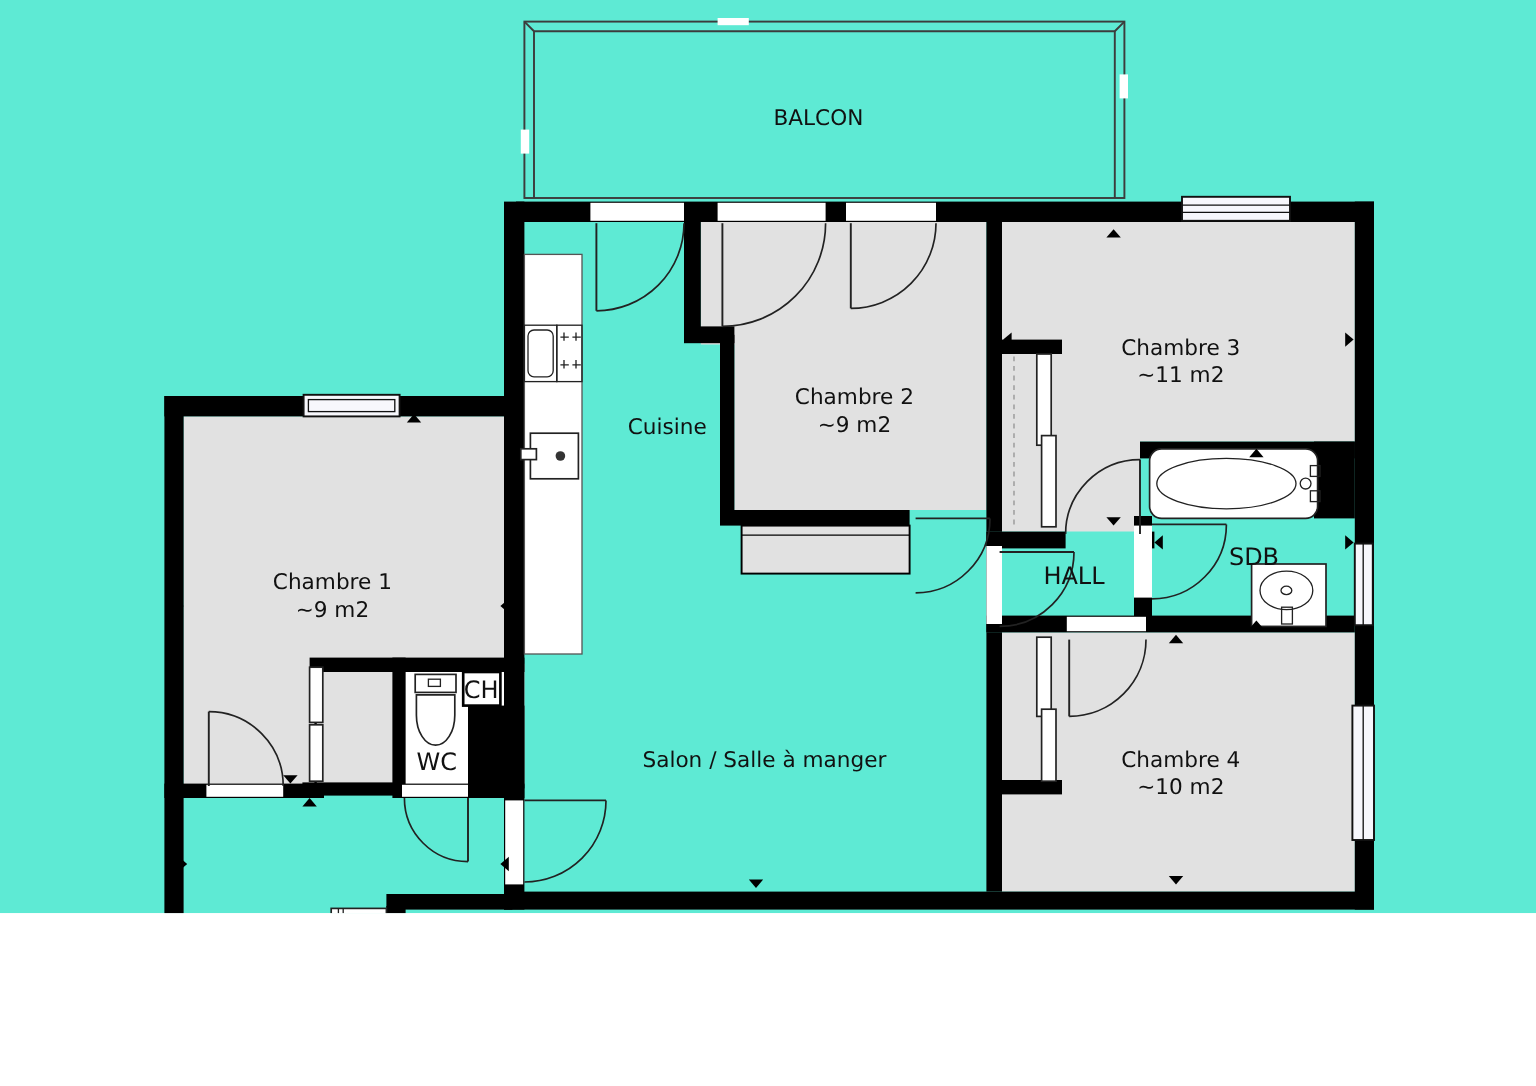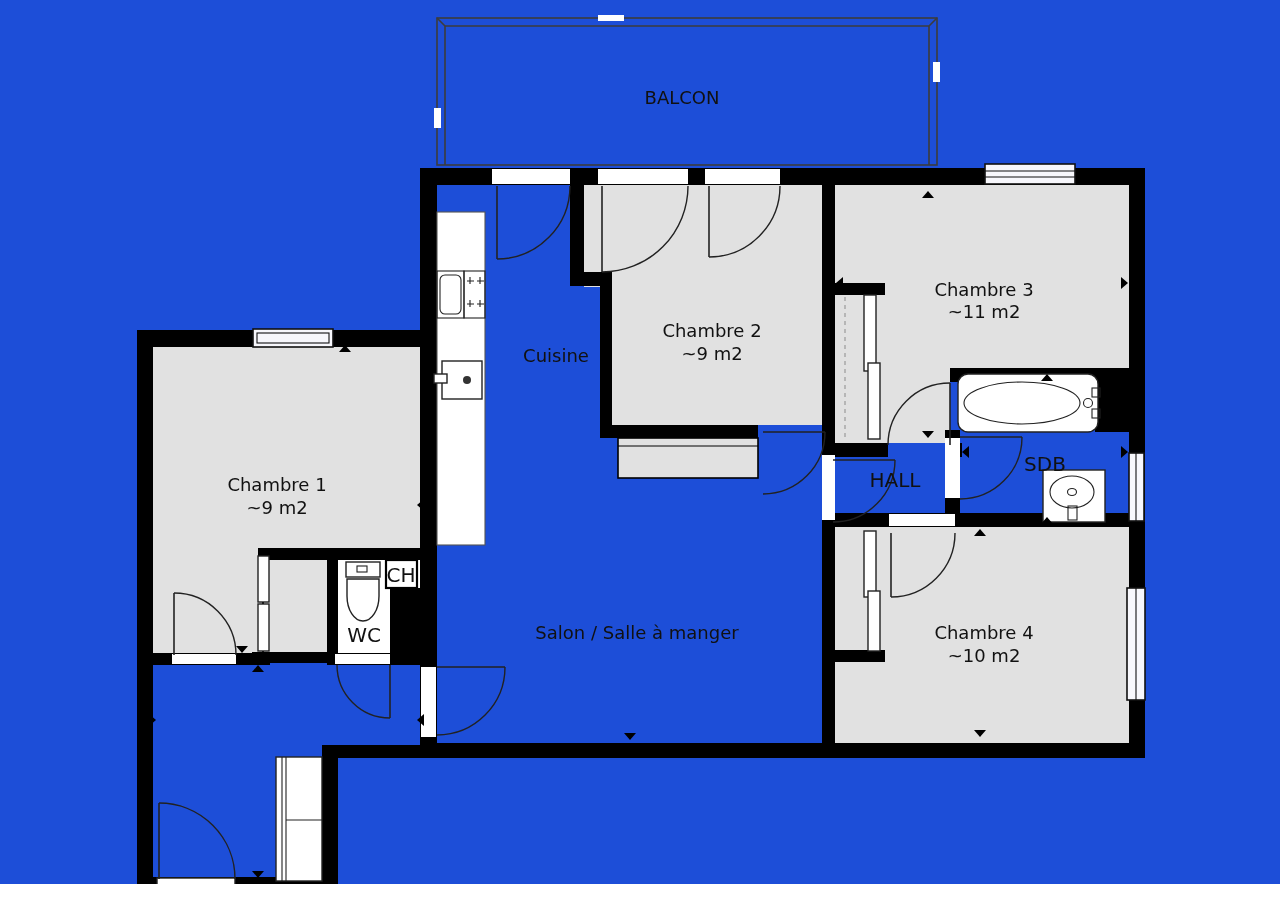--- a/index.html
+++ b/index.html
@@ -1,16 +1,16 @@
 <!DOCTYPE html>
 <html><head>
 <meta charset="utf-8">
 <style>
   html,body{margin:0;padding:0;background:#fff;}
-  .canvas{position:relative;width:1280px;height:884px;background:#1d4ed8;overflow:hidden;text-align:right;}
+  .canvas{position:relative;width:1280px;height:761px;background:#5eead4;overflow:hidden;text-align:right;}
   svg{display:block;}
   .room-label{font-family:"DejaVu Sans","Liberation Sans",sans-serif;font-size:18px;fill:#111;text-anchor:middle;}
   .room-label.lg{font-size:20px;}
   .wall{fill:#000;stroke:none;}
   .roomfill{fill:#e1e1e1;stroke:none;}
   .open{fill:#fff;stroke:none;}
   .arc{fill:none;stroke:#222;stroke-width:1.4;}
   .leaf{fill:none;stroke:#222;stroke-width:1.6;}
   .fix{fill:#fff;stroke:#222;stroke-width:1.4;}
   .fixthin{fill:none;stroke:#222;stroke-width:1.1;}

